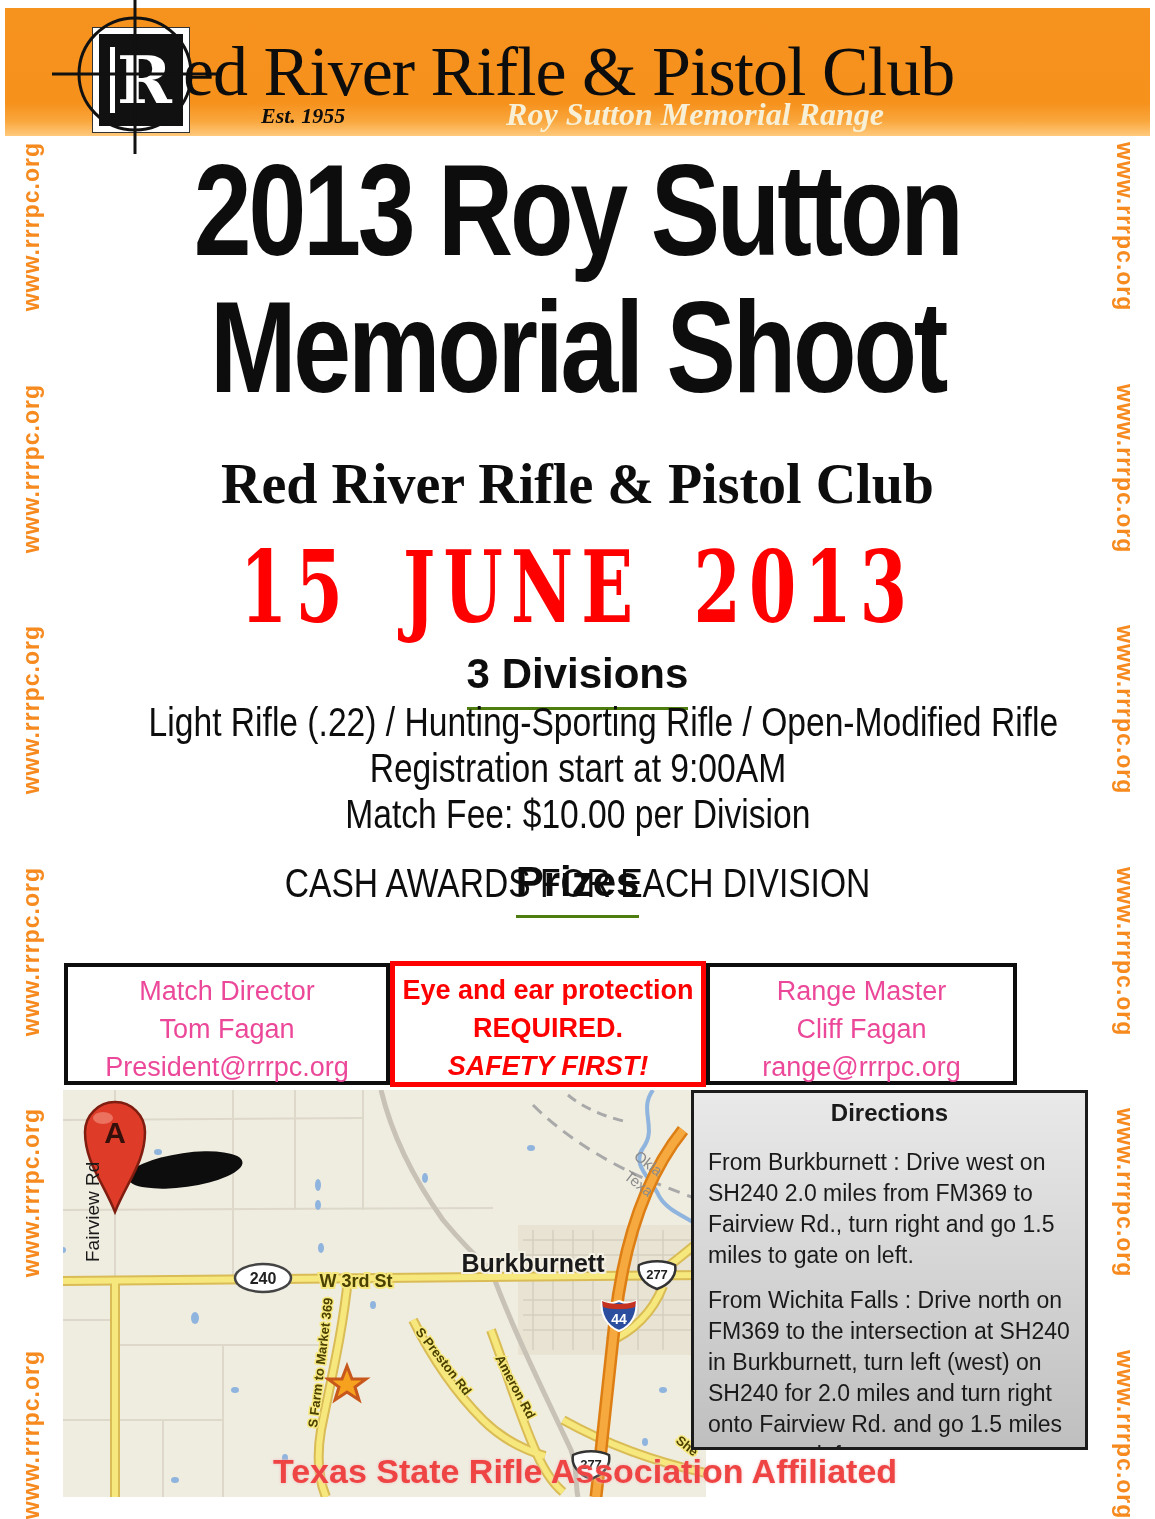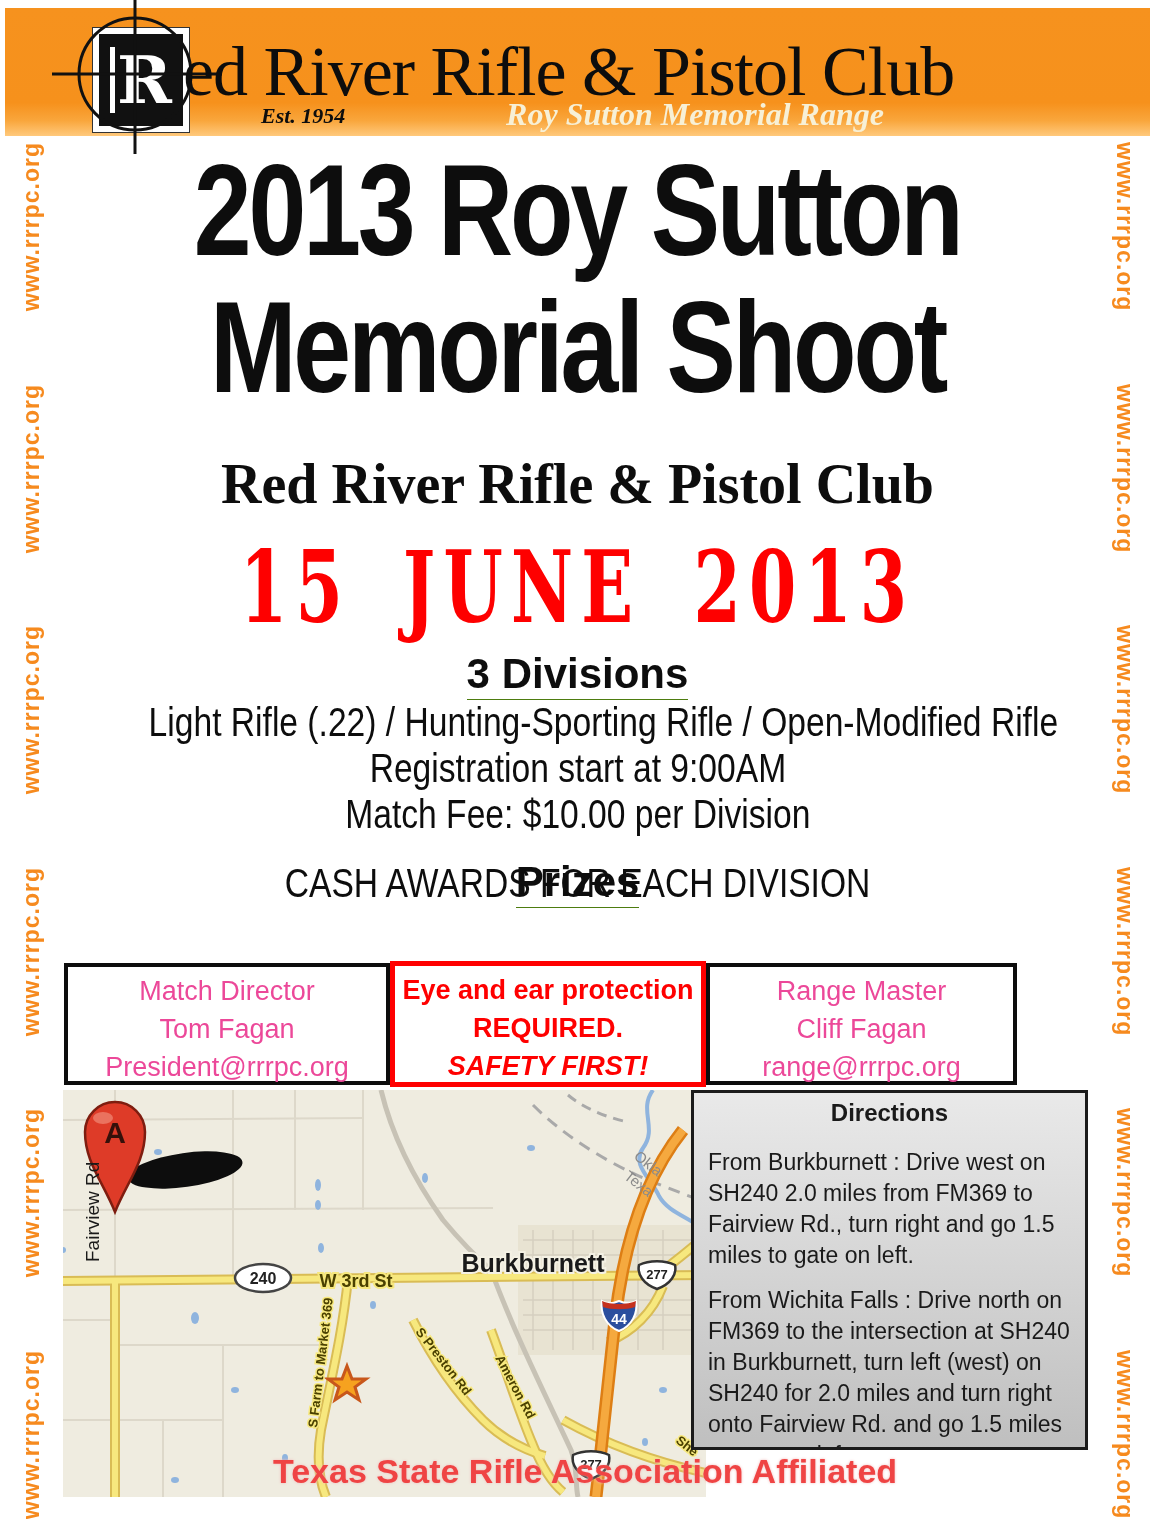--- a/index.html
+++ b/index.html
@@ -33,21 +33,21 @@
 
   
   .center{position:absolute;left:62px;right:62px;text-align:center;color:#0d0d0d;}
   .cond{display:inline-block;transform:scaleX(.85);transform-origin:50% 50%;white-space:nowrap;}
   .headline{top:142px;font-weight:700;font-size:130px;line-height:137px;letter-spacing:-4px;}
   .headline .cond{transform:scaleX(.80);}
   .clubline{top:452px;font-family:"Liberation Serif",serif;font-weight:700;font-size:56px;}
   .dateline{top:528px;font-family:"DejaVu Serif",serif;font-weight:700;font-size:100px;color:#FE0000;}
   .dateline .cond{transform:scaleX(.68);letter-spacing:.12em;word-spacing:.30em;}
   .h2line{font-weight:700;font-size:42px;}
-  .h2line .ul{border-bottom:1px solid #4d7c0f;padding-bottom:2px;}
+  .h2line .ul{border-bottom:3px solid #4d7c0f;padding-bottom:10px;}
   .bodyline{font-size:40px;}
   .bodyline .cond{transform:scaleX(.84);}
 
   
   .officials{position:absolute;left:64px;top:963px;width:1024px;height:122px;display:flex;}
   .obox{box-sizing:border-box;text-align:center;font-size:27px;line-height:38px;padding-top:5px;color:#ec4899;}
   .obox.black{border:4px solid #0d0d0d;}
   .obox.red{border:5px solid #FF0000;color:#FF0000;font-weight:700;position:relative;top:-2px;height:126px;}
   .obox .it{font-style:italic;}
   .ob1{width:326px;}
@@ -78,21 +78,21 @@
   <div class="banner">
     <div class="logo-box">
       <span class="logo-letter">R</span>
     </div>
     <svg class="crosshair" viewBox="0 0 200 160" width="200" height="160">
       <circle cx="85" cy="78" r="56" fill="none" stroke="#111" stroke-width="3"></circle>
       <line x1="85" y1="2" x2="85" y2="158" stroke="#111" stroke-width="3"></line>
       <line x1="2" y1="78" x2="172" y2="78" stroke="#111" stroke-width="3"></line>
     </svg>
     <div class="banner-title">ed River Rifle &amp; Pistol Club</div>
-    <div class="banner-est">Est. 1954</div>
+    <div class="banner-est">Est. 1955</div>
     <div class="banner-sub">Roy Sutton Memorial Range</div>
   </div>
 
   <div class="rail rail-left">
     <span class="vtext">www.rrrpc.org</span>
     <span class="vtext">www.rrrpc.org</span>
     <span class="vtext">www.rrrpc.org</span>
     <span class="vtext">www.rrrpc.org</span>
     <span class="vtext">www.rrrpc.org</span>
     <span class="vtext">www.rrrpc.org</span>

